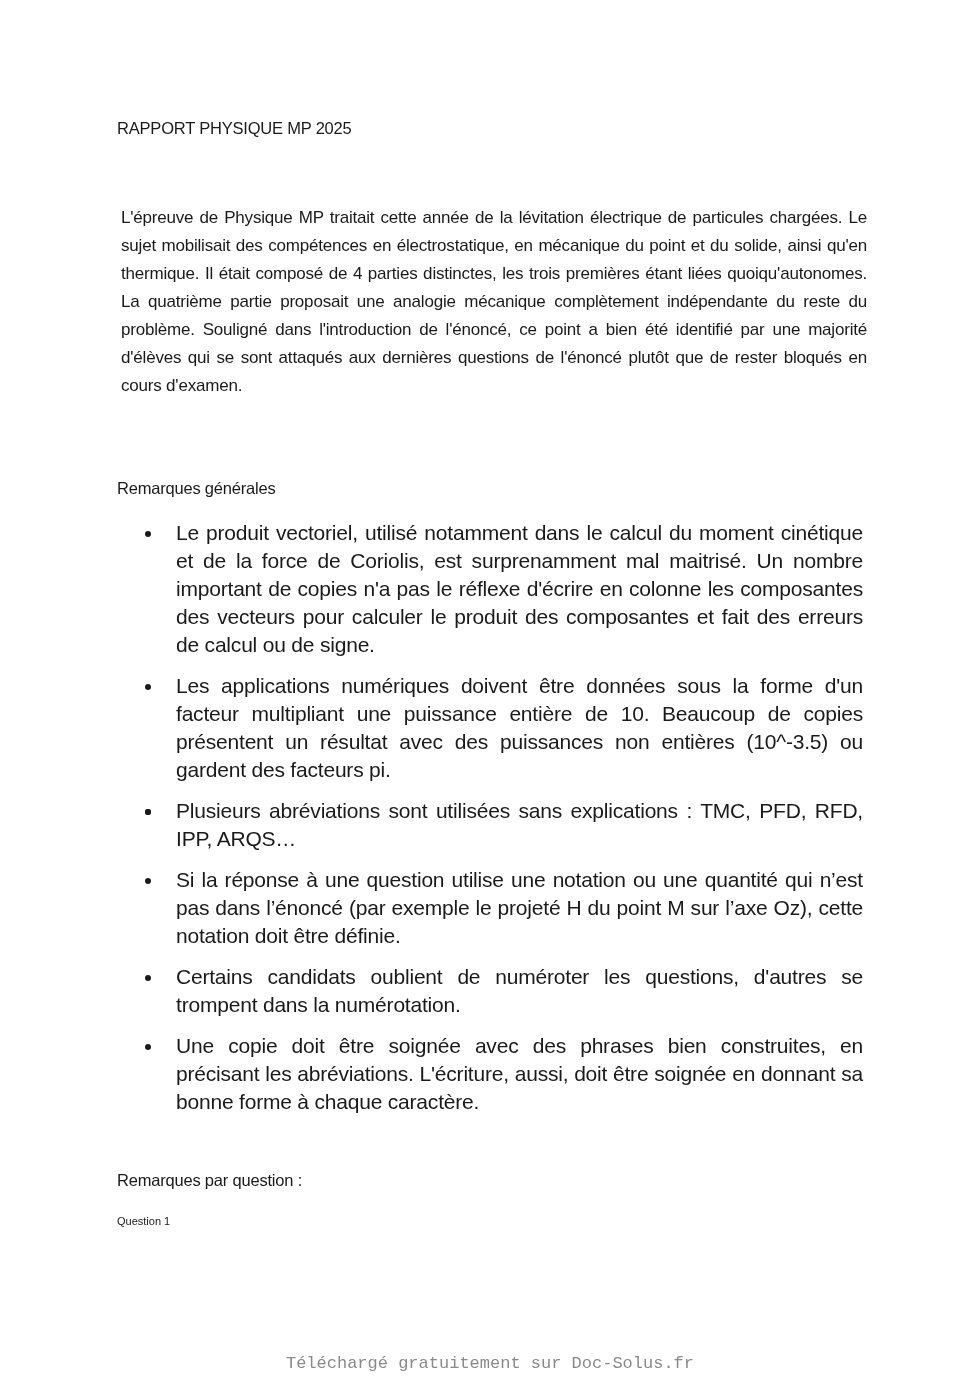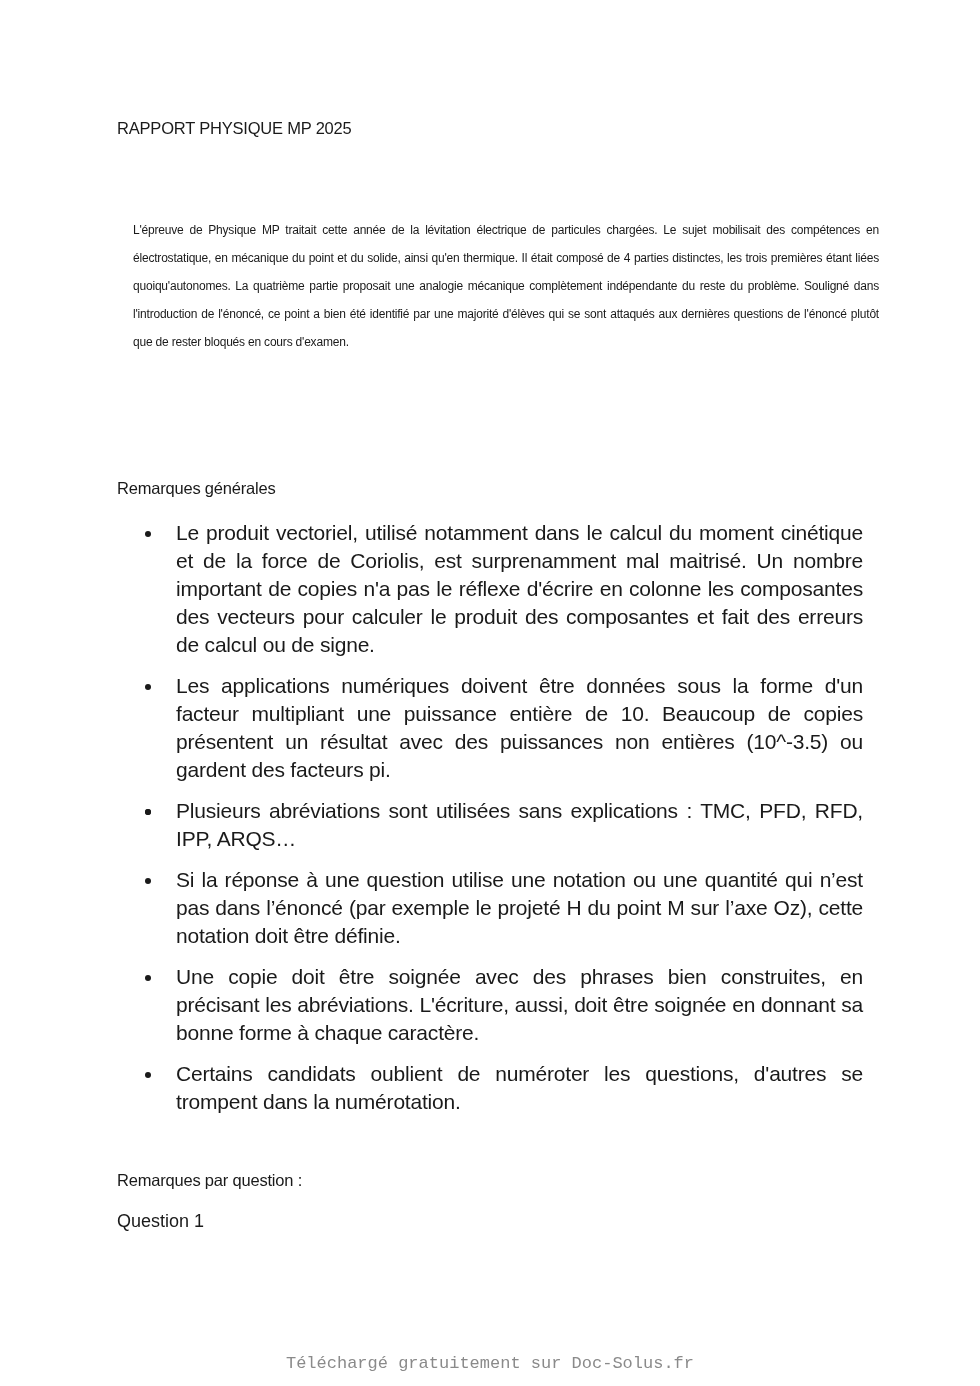--- a/index.html
+++ b/index.html
@@ -28,24 +28,24 @@
       font-size: 16.5px;
       line-height: 20px;
       white-space: nowrap;
       letter-spacing: -0.2px;
     }
     .intro {
       position: absolute;
       top: 200px;
       left: 0;
       width: 746px;
-      font-size: 12px;
+      font-size: 17px;
       line-height: 28px;
       text-align: justify;
-      margin: 16px;
+      margin: 4px;
       letter-spacing: -0.2px;
     }
     .section-heading {
       position: absolute;
       left: 0;
       font-size: 16.5px;
       font-weight: normal;
       line-height: 20px;
       margin: 0;
       letter-spacing: -0.2px;
@@ -76,21 +76,21 @@
       top: 12px;
       width: 6px;
       height: 6px;
       border-radius: 50%;
       background: #1a1a1a;
     }
     .question-label {
       position: absolute;
       top: 1211px;
       left: 0;
-      font-size: 18px;
+      font-size: 11px;
       line-height: 20px;
       margin: 0;
     }
     .footer {
       position: absolute;
       top: 1356px;
       left: 0;
       width: 980px;
       text-align: center;
       font-family: "Liberation Mono", monospace;
@@ -124,25 +124,25 @@
     <li class="remark">
       <span class="bullet"></span>
       <span>Plusieurs abréviations sont utilisées sans explications : TMC, PFD, RFD, IPP, ARQS…</span>
     </li>
     <li class="remark">
       <span class="bullet"></span>
       <span>Si la réponse à une question utilise une notation ou une quantité qui n’est pas dans l’énoncé (par exemple le projeté H du point M sur l’axe Oz), cette notation doit être définie.</span>
     </li>
     <li class="remark">
       <span class="bullet"></span>
-      <span>Une copie doit être soignée avec des phrases bien construites, en précisant les abréviations. L'écriture, aussi, doit être soignée en donnant sa bonne forme à chaque caractère.</span>
+      <span>Certains candidats oublient de numéroter les questions, d'autres se trompent dans la numérotation.</span>
     </li>
     <li class="remark">
       <span class="bullet"></span>
-      <span>Certains candidats oublient de numéroter les questions, d'autres se trompent dans la numérotation.</span>
+      <span>Une copie doit être soignée avec des phrases bien construites, en précisant les abréviations. L'écriture, aussi, doit être soignée en donnant sa bonne forme à chaque caractère.</span>
     </li>
   </ul>
 
   <h2 class="section-heading h-question">Remarques par question :</h2>
 
   <p class="question-label">Question 1</p>
 </div>
 
 <div class="footer">Téléchargé gratuitement sur Doc-Solus.fr</div>
 

